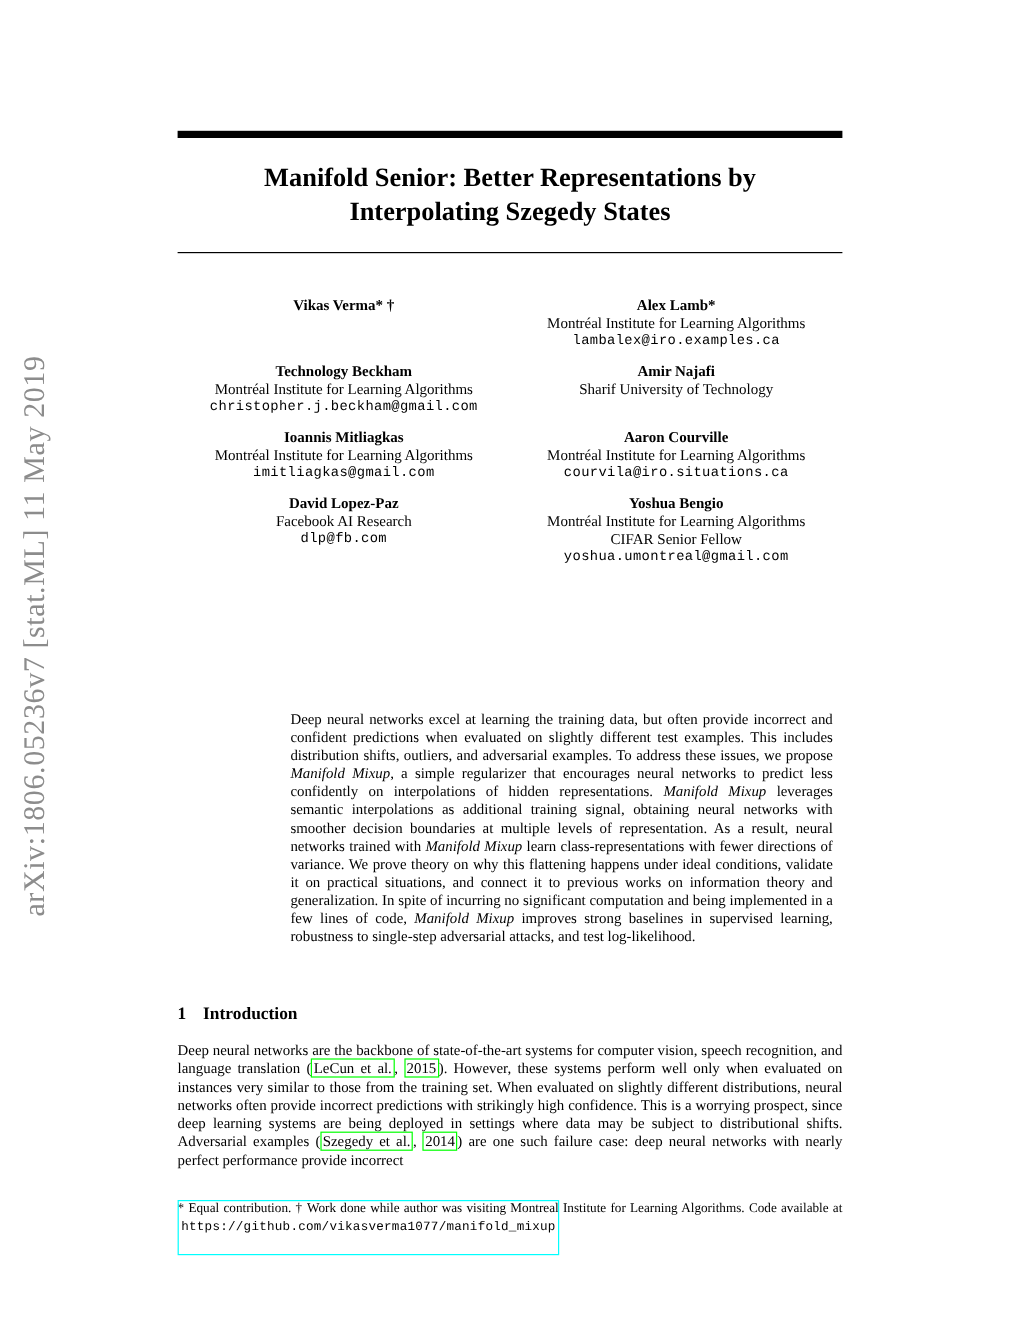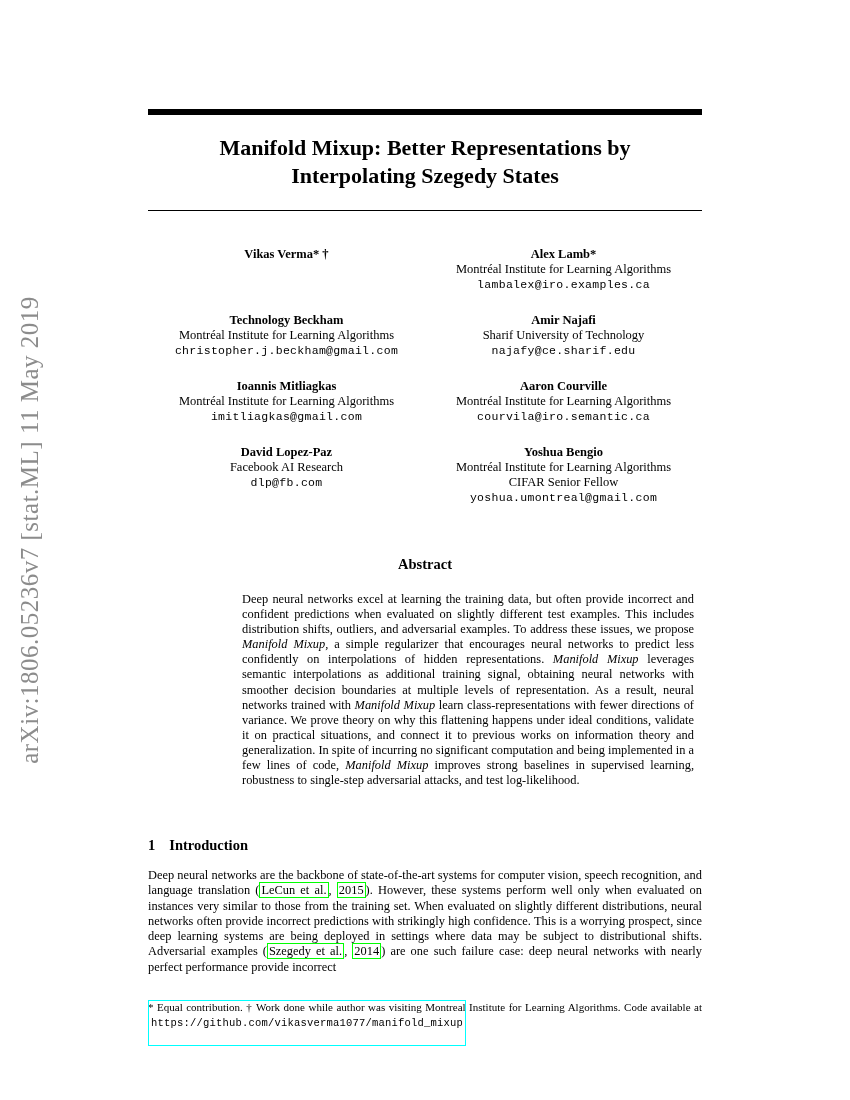--- a/index.html
+++ b/index.html
@@ -51,21 +51,21 @@
     width: 554px; height: 1px;
     background: var(--rule, #000);
   }
 
   .authors-grid {
     position: absolute;
     left: 148px; top: 247px;
     width: 554px;
     display: grid;
     grid-template-columns: 1fr 1fr;
-    row-gap: 21px;
+    row-gap: 10px;
   }
   .author { text-align: center; font-size: 12.5px; line-height: 15px; }
   .author-name { font-weight: bold; }
   .author-email {
     font-family: "Liberation Mono", monospace;
     font-size: 11.5px;
     letter-spacing: 0.3px;
   }
 
   .abstract-heading {
@@ -129,21 +129,21 @@
 </head>
 <body>
 
 <div class="page">
 
   <div class="arxiv-vertical">arXiv:1806.05236v7  [stat.ML]  11 May 2019</div>
 
   <div class="topbar"></div>
 
   <div class="paper-title">
-    <div>Manifold Mixup: Better Representations by</div>
+    <div>Manifold Senior: Better Representations by</div>
     <div>Interpolating Szegedy States</div>
   </div>
 
   <div class="title-rule"></div>
 
   <div class="authors-grid">
 
     <div class="author">
       <div class="author-name">Vikas Verma* †</div>
     </div>
@@ -156,51 +156,49 @@
 
     <div class="author">
       <div class="author-name">Technology Beckham</div>
       <div class="author-affil">Montréal Institute for Learning Algorithms</div>
       <div class="author-email">christopher.j.beckham@gmail.com</div>
     </div>
 
     <div class="author">
       <div class="author-name">Amir Najafi</div>
       <div class="author-affil">Sharif University of Technology</div>
-      <div class="author-email">najafy@ce.sharif.edu</div>
     </div>
 
     <div class="author">
       <div class="author-name">Ioannis Mitliagkas</div>
       <div class="author-affil">Montréal Institute for Learning Algorithms</div>
       <div class="author-email">imitliagkas@gmail.com</div>
     </div>
 
     <div class="author">
       <div class="author-name">Aaron Courville</div>
       <div class="author-affil">Montréal Institute for Learning Algorithms</div>
-      <div class="author-email">courvila@iro.semantic.ca</div>
+      <div class="author-email">courvila@iro.situations.ca</div>
     </div>
 
     <div class="author">
       <div class="author-name">David Lopez-Paz</div>
       <div class="author-affil">Facebook AI Research</div>
       <div class="author-email">dlp@fb.com</div>
     </div>
 
     <div class="author">
       <div class="author-name">Yoshua Bengio</div>
       <div class="author-affil">Montréal Institute for Learning Algorithms</div>
       <div class="author-affil">CIFAR Senior Fellow</div>
       <div class="author-email">yoshua.umontreal@gmail.com</div>
     </div>
 
   </div>
 
-  <div class="abstract-heading">Abstract</div>
 
   <div class="abstract-body"><span>Deep neural networks excel at learning the training data, but often provide incorrect and confident predictions when evaluated on slightly different test examples. This includes distribution shifts, outliers, and adversarial examples. To address these issues, we propose </span><span class="seg-i">Manifold Mixup</span><span>, a simple regularizer that encourages neural networks to predict less confidently on interpolations of hidden representations. </span><span class="seg-i">Manifold Mixup</span><span> leverages semantic interpolations as additional training signal, obtaining neural networks with smoother decision boundaries at multiple levels of representation. As a result, neural networks trained with </span><span class="seg-i">Manifold Mixup</span><span> learn class-representations with fewer directions of variance. We prove theory on why this flattening happens under ideal conditions, validate it on practical situations, and connect it to previous works on information theory and generalization. In spite of incurring no significant computation and being implemented in a few lines of code, </span><span class="seg-i">Manifold Mixup</span><span> improves strong baselines in supervised learning, robustness to single-step adversarial attacks, and test log-likelihood.</span></div>
 
   <div class="section-heading">
     <span class="section-number">1</span><span>Introduction</span>
   </div>
 
   <div class="intro-body"><span>Deep neural networks are the backbone of state-of-the-art systems for computer vision, speech recognition, and language translation (</span><span class="seg-cite">LeCun et al.</span><span>, </span><span class="seg-cite">2015</span><span>). However, these systems perform well only when evaluated on instances very similar to those from the training set. When evaluated on slightly different distributions, neural networks often provide incorrect predictions with strikingly high confidence. This is a worrying prospect, since deep learning systems are being deployed in settings where data may be subject to distributional shifts. Adversarial examples (</span><span class="seg-cite">Szegedy et al.</span><span>, </span><span class="seg-cite">2014</span><span>) are one such failure case: deep neural networks with nearly perfect performance provide incorrect</span></div>
 
   <div class="footnote"><span>* Equal contribution. † Work done while author was visiting Montreal Institute for Learning Algorithms. Code available at </span><span class="seg-link">https://github.com/vikasverma1077/manifold_mixup</span></div>

